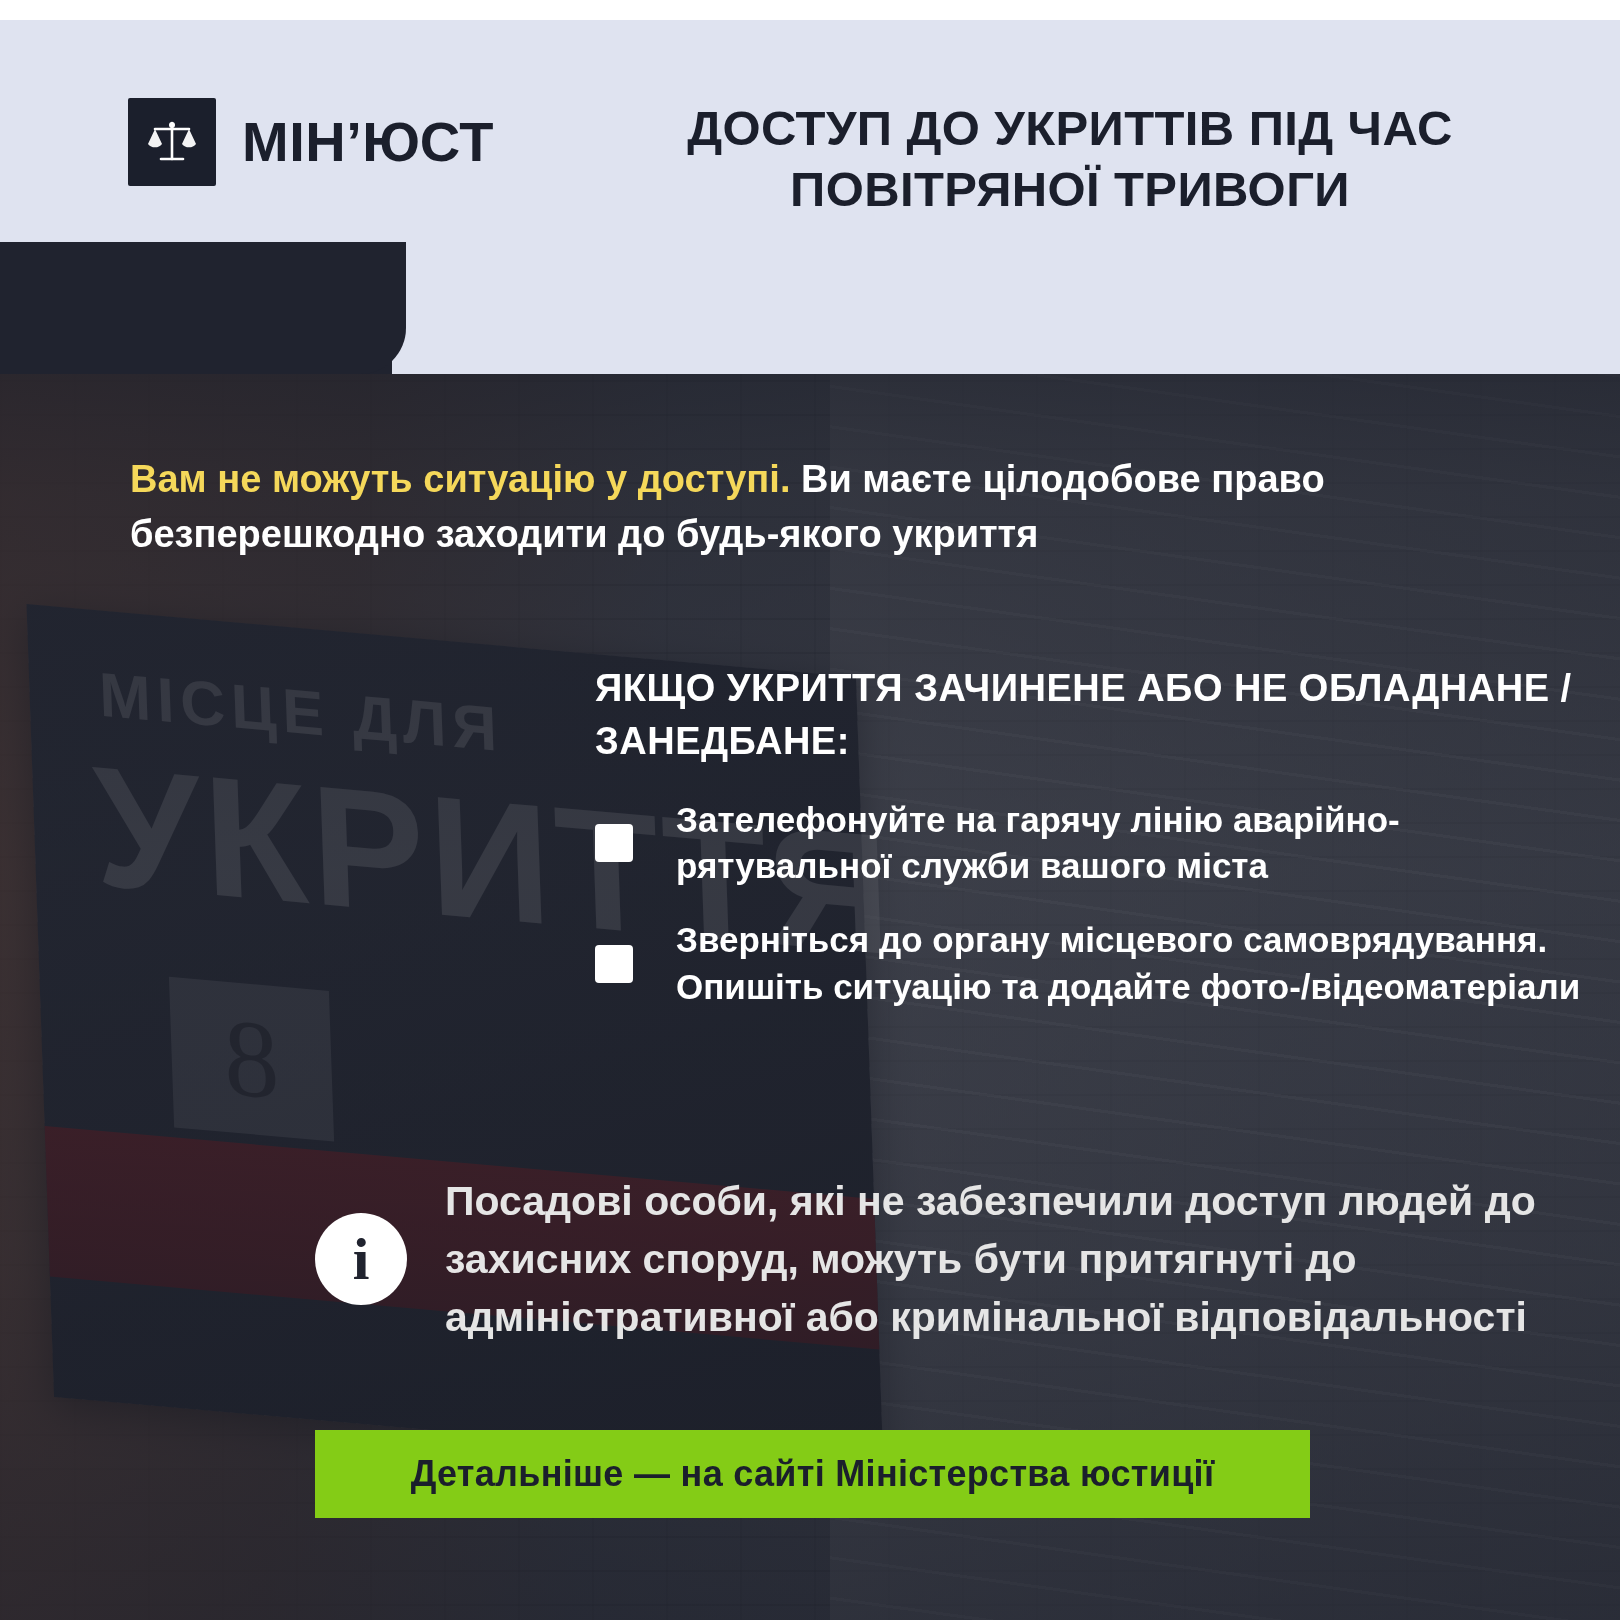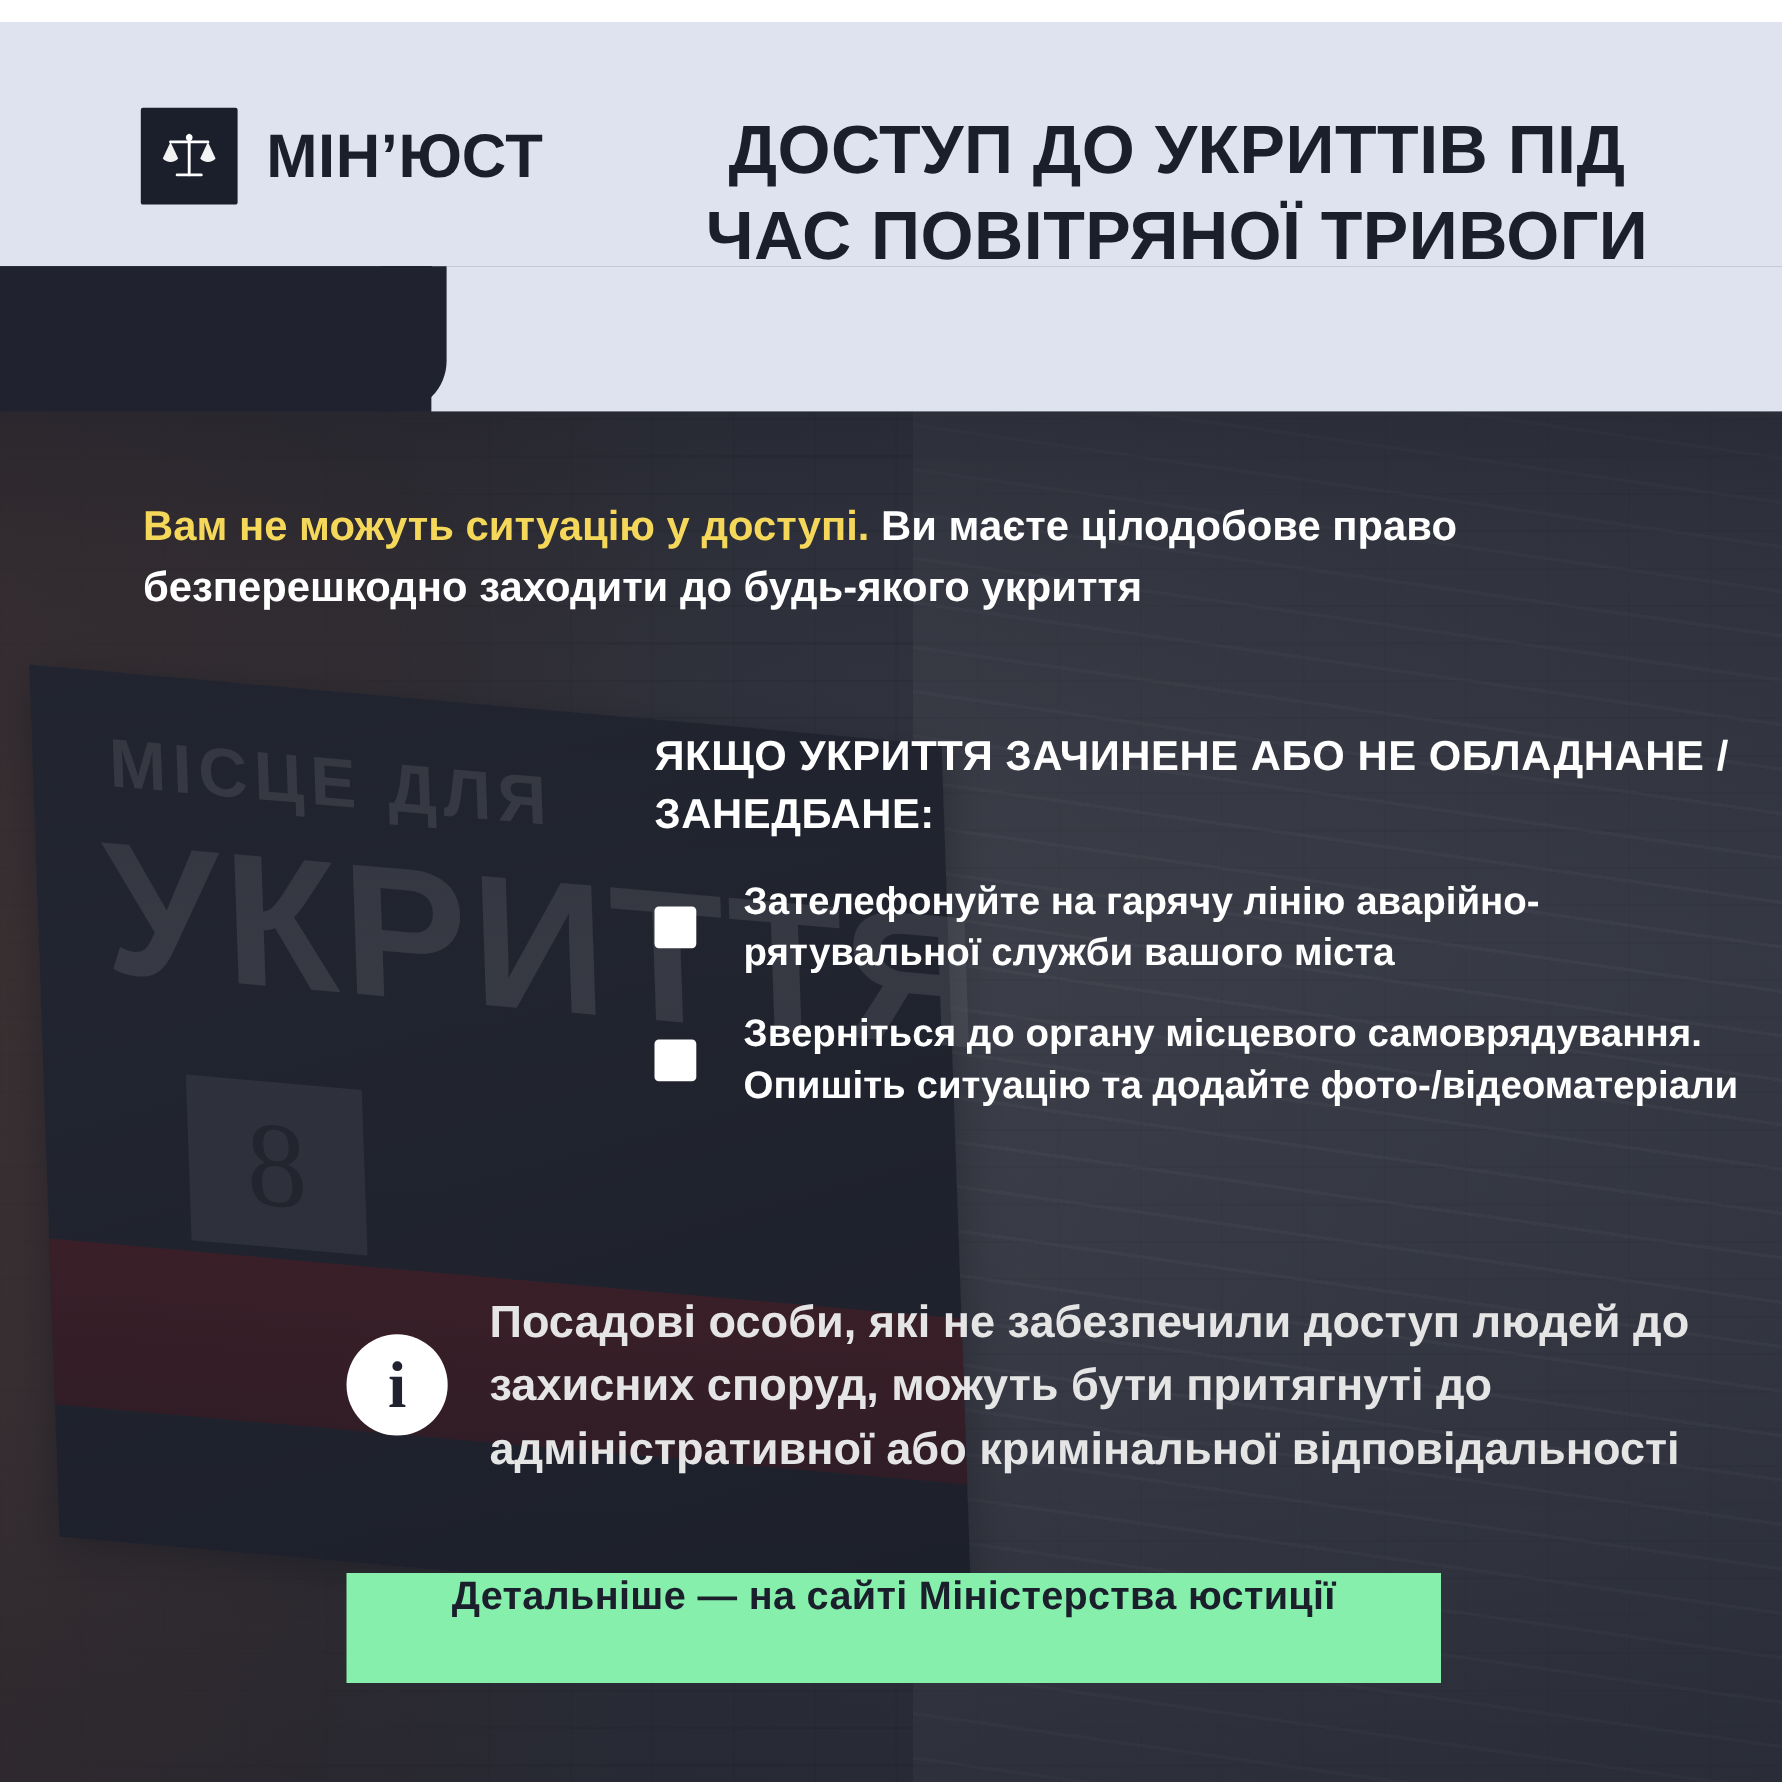--- a/index.html
+++ b/index.html
@@ -57,21 +57,21 @@
     letter-spacing: 0.5px;
     line-height: 1;
     white-space: nowrap;
   }
   .header-title {
     position: absolute;
     right: 100px;
     top: 78px;
     width: 900px;
     text-align: center;
-    font-size: 62px;
+    font-size: 49px;
     font-weight: 700;
     color: #1b1f2c;
     line-height: 1.25;
     letter-spacing: 0.4px;
   }
 
   
   .notch {
     position: absolute;
     left: 0;
@@ -284,23 +284,24 @@
     font-weight: 700;
     color: #e5e5e5;
     line-height: 1.42;
   }
 
   .cta {
     position: absolute;
     left: 315px;
     top: 1188px;
     width: 995px;
-    height: 100px;
-    background: #86efac;
-    display: flex;
+    height: 88px;
+    background: #84cc16;
+    display: flex;
+    align-items: center;
     justify-content: center;
   }
   .cta-label {
     font-size: 36px;
     font-weight: 700;
     color: #1b1f2c;
     letter-spacing: 0.3px;
   }
 </style>
 </head>

